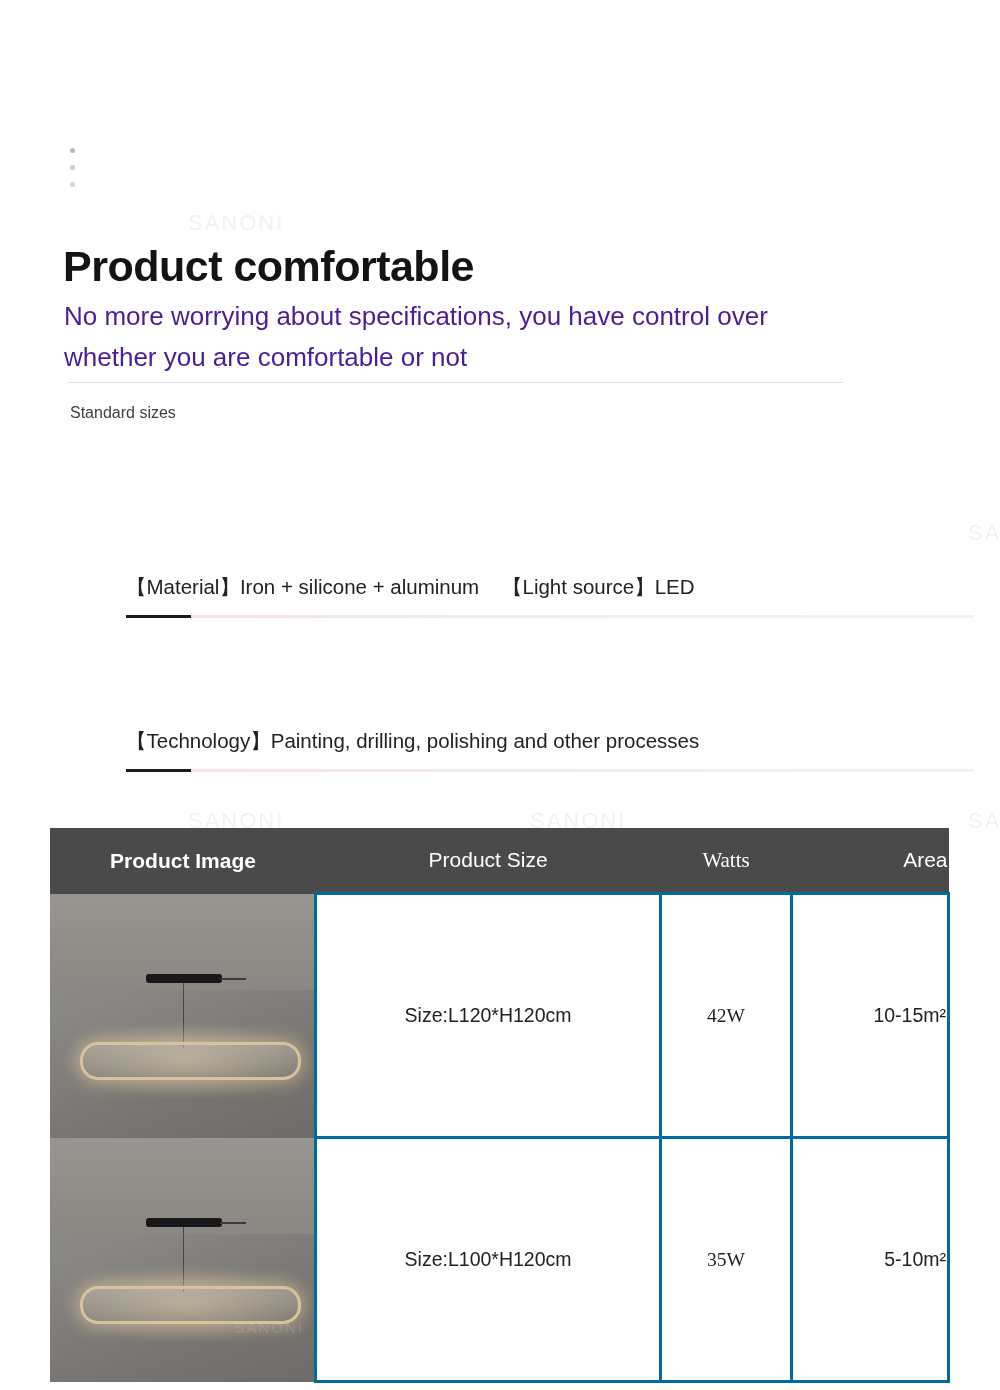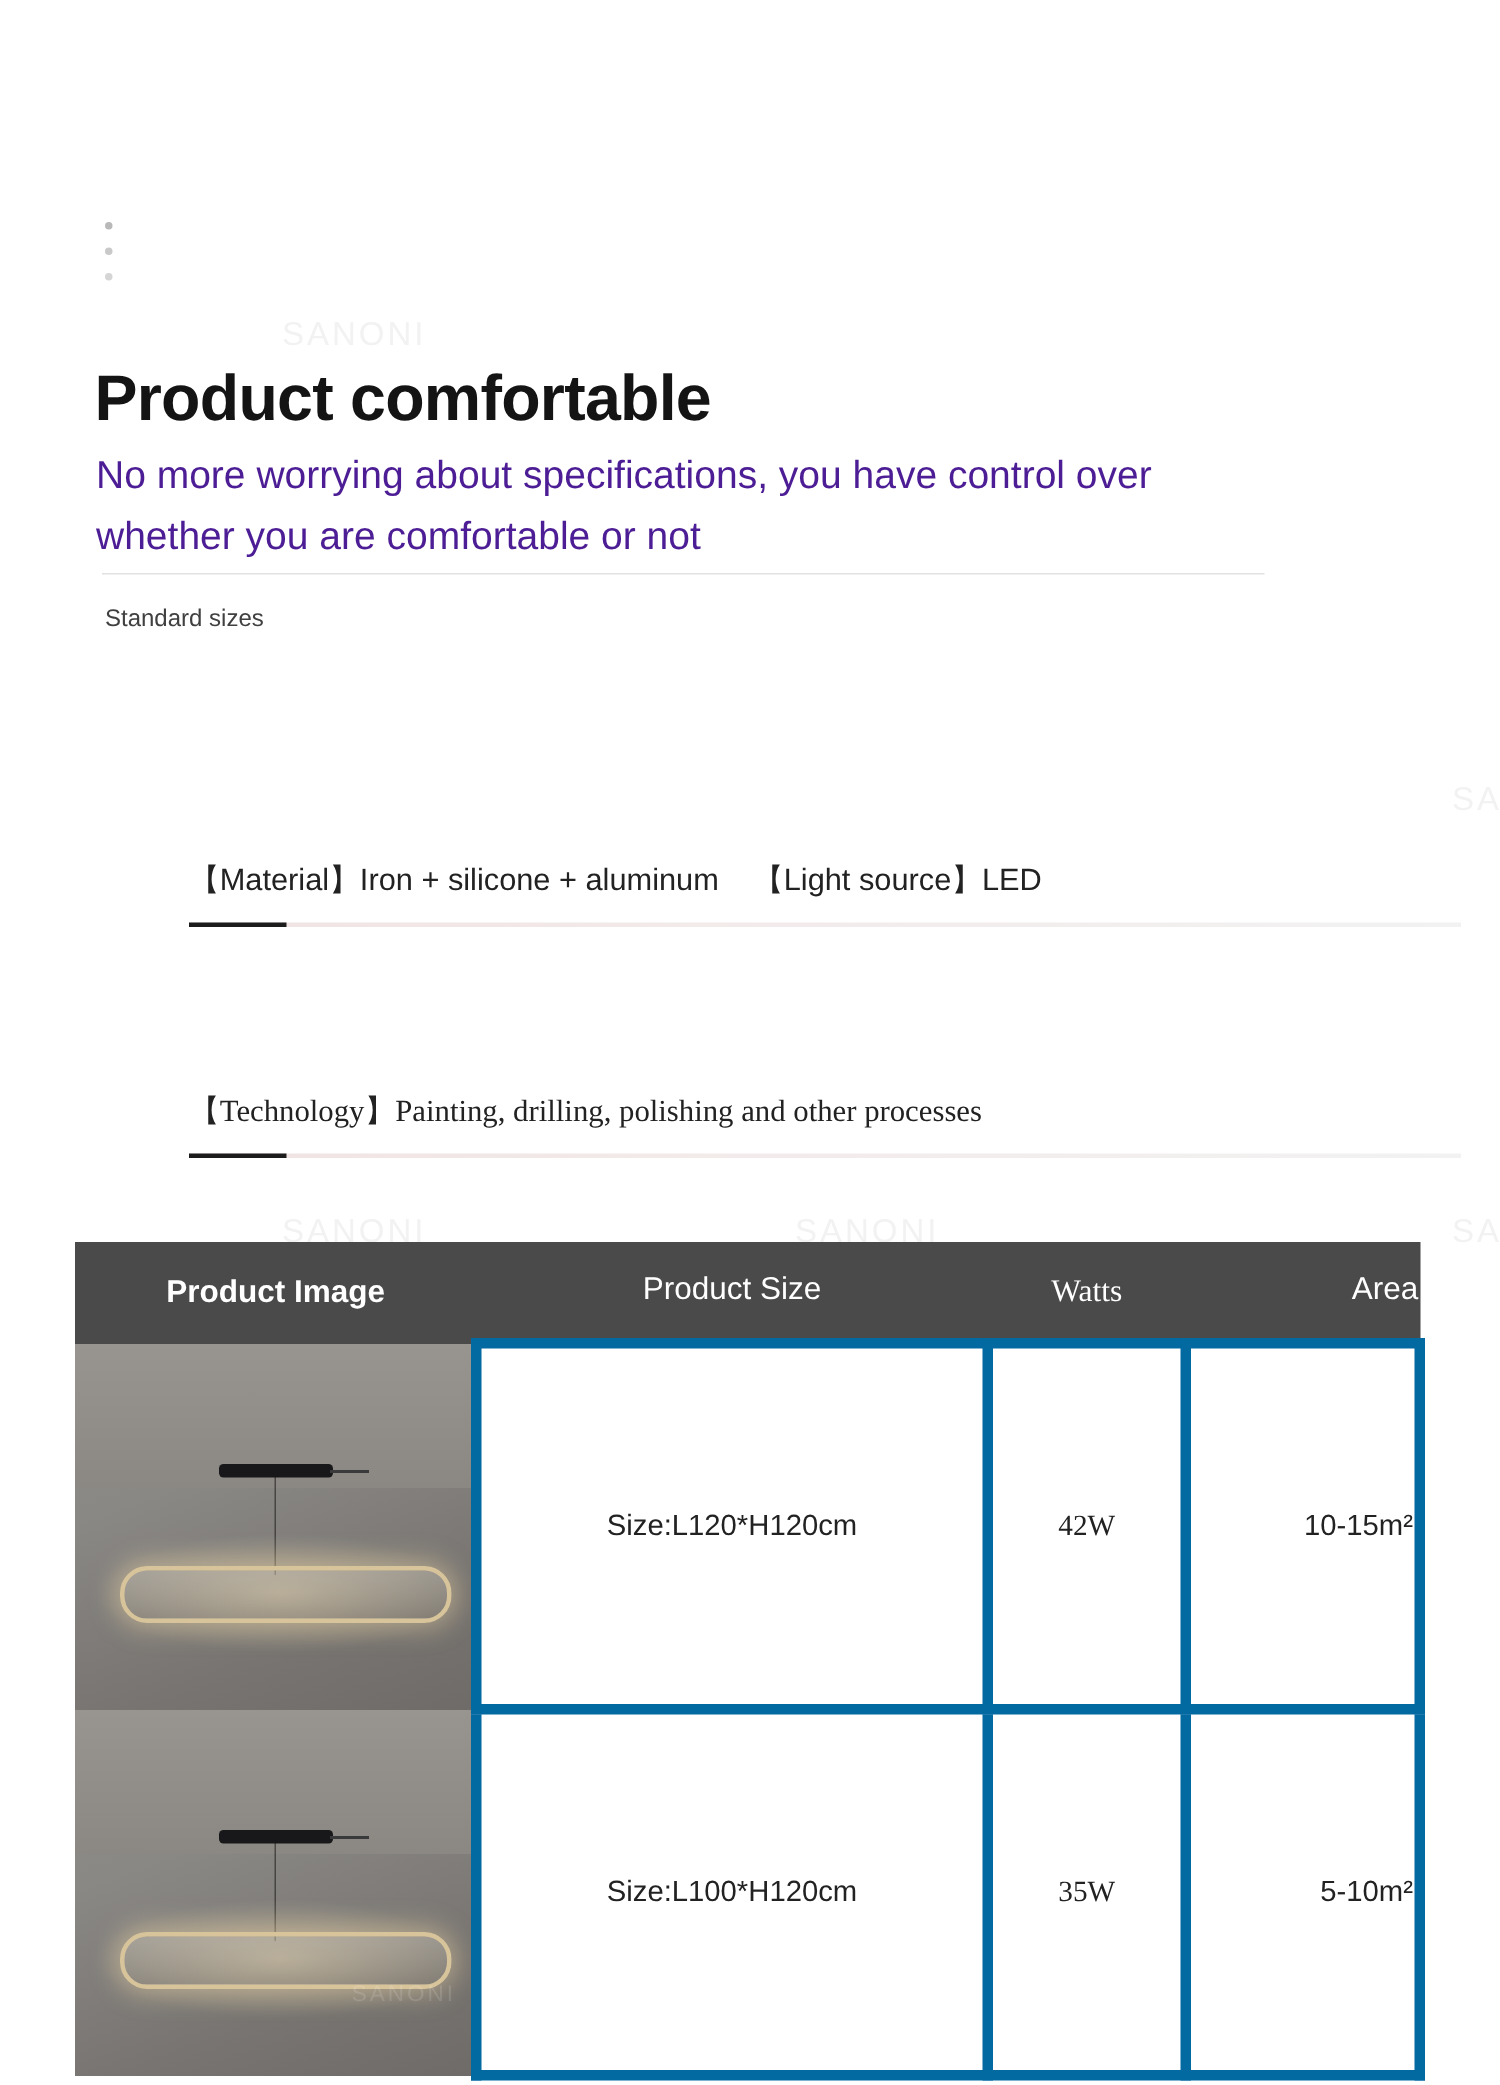--- a/index.html
+++ b/index.html
@@ -113,41 +113,41 @@
     position: absolute;
     left: 0;
     top: 0;
     width: 65px;
     height: 3px;
     background: #1c1c1c;
   }
 
   #spec0 { top: 573px; }
   #spec1 { top: 653px; }
-  #spec2 { top: 727px; font-family: Liberation Serif, serif; }
+  #spec2 { top: 727px; }
 
   
   .table {
     position: absolute;
     left: 50px;
     top: 828px;
     width: 900px;
     border-collapse: collapse;
   }
   .table th {
     background: #4a4a4a;
     color: #ffffff;
     font-weight: normal;
     font-size: 21px;
     height: 62px;
     text-align: center;
     vertical-align: middle;
   }
   .table td {
-    border: 7px solid #0369a1;
+    border: 3px solid #0369a1;
     text-align: center;
     vertical-align: middle;
     font-size: 19.5px;
     color: #222;
     background: #fff;
   }
   .table .col-img { width: 264px; font-weight: bold; }
   .table .col-size { width: 348px; }
   .table .col-watt { width: 131px; font-family: Liberation Serif, serif; }
   .table .col-area { width: 157px; text-align: right; }

